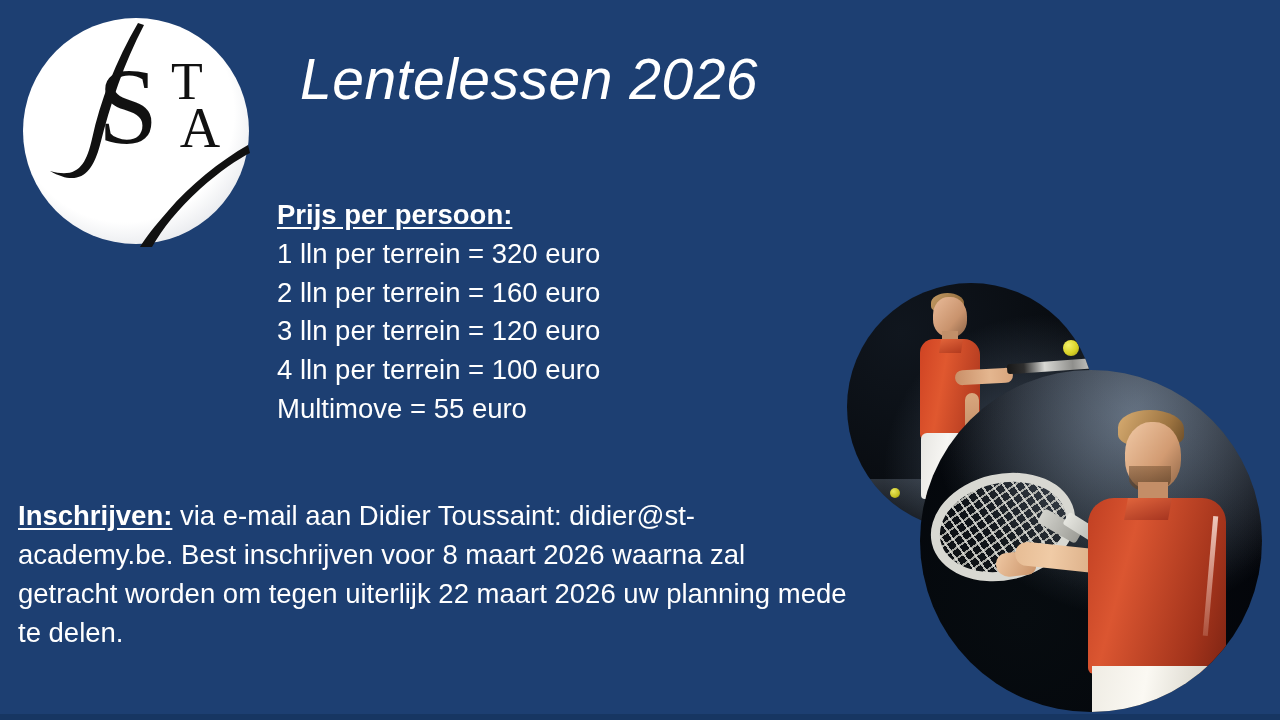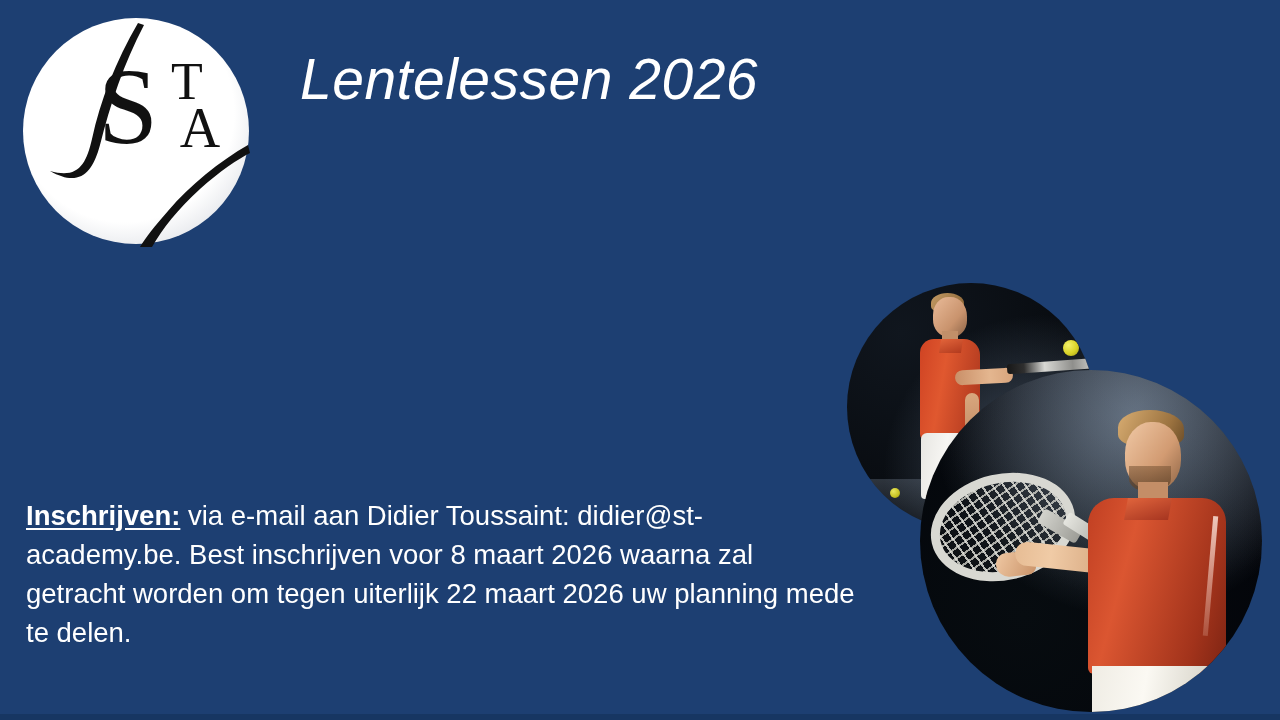--- a/index.html
+++ b/index.html
@@ -61,21 +61,21 @@
   #price-heading {
     font-weight: bold;
     text-decoration: underline;
     text-underline-offset: 3px;
   }
   .price-line { white-space: nowrap; }
 
   
   #registration {
     position: absolute;
-    left: 26px;
+    left: 18px;
     top: 496px;
     width: 830px;
     color: #ffffff;
     font-size: 27.5px;
     line-height: 39px;
   }
   #registration-label {
     font-weight: bold;
     text-decoration: underline;
     text-underline-offset: 3px;
@@ -294,20 +294,28 @@
       <g fill="#111111" font-family="'Liberation Serif', serif">
         <text x="108" y="128" font-size="108" text-anchor="middle">S</text>
         <text x="167" y="84" font-size="52" text-anchor="middle">T</text>
         <text x="180" y="132" font-size="56" text-anchor="middle">A</text>
       </g>
     </svg>
   </div>
 
   <div id="title">Lentelessen 2026</div>
 
+  <div id="price-block">
+    <div id="price-heading">Prijs per persoon:</div>
+    <div class="price-line">1 lln per terrein = 320 euro</div>
+    <div class="price-line">2 lln per terrein = 160 euro</div>
+    <div class="price-line">3 lln per terrein = 120 euro</div>
+    <div class="price-line">4 lln per terrein = 100 euro</div>
+    <div class="price-line">Multimove = 55 euro</div>
+  </div>
 
   <div id="registration"><span id="registration-label">Inschrijven:</span><span> via e-mail aan Didier Toussaint: didier@st-academy.be. Best inschrijven voor 8 maart 2026 waarna zal getracht worden om tegen uiterlijk 22 maart 2026 uw planning mede te delen.</span></div>
 
   <div id="photo-top" class="photo-circle">
     <div class="p1-floor"></div>
     <div class="p1-ball2"></div>
     <div class="p1-hair"></div>
     <div class="p1-head"></div>
     <div class="p1-neck"></div>
     <div class="p1-shirt"></div>

